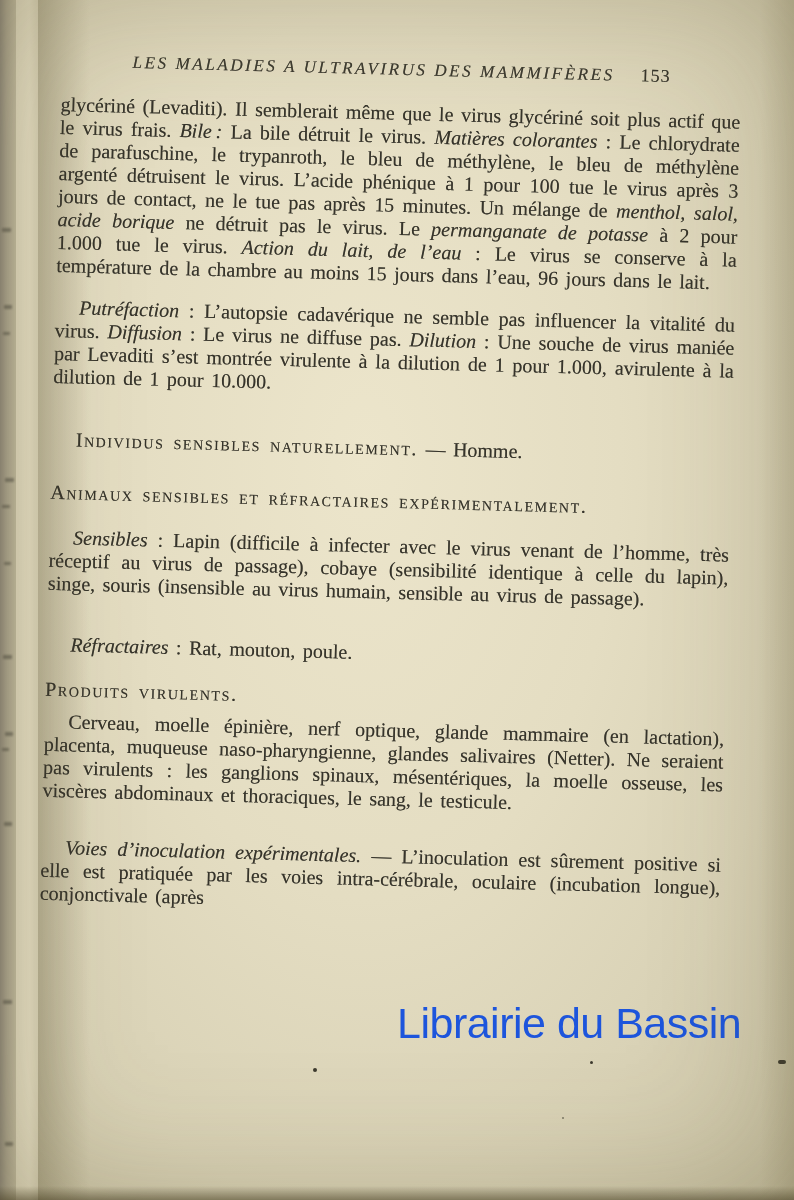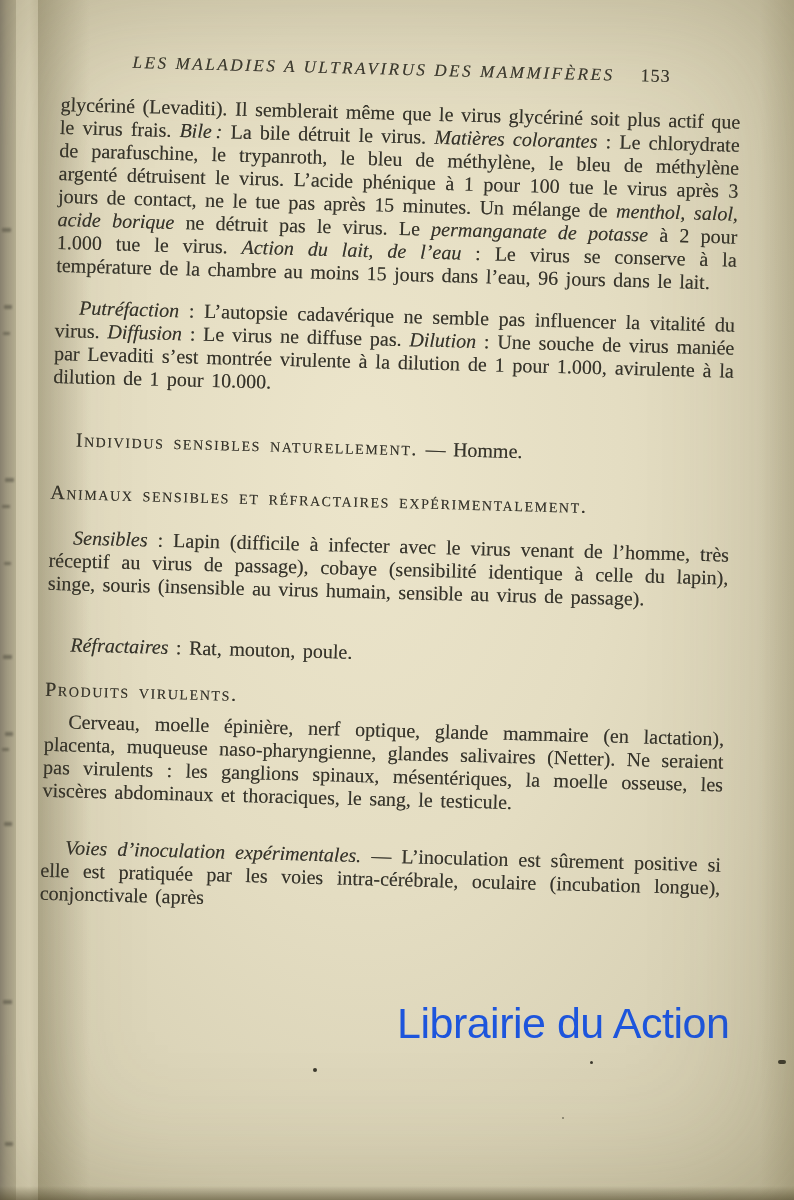--- a/index.html
+++ b/index.html
@@ -155,20 +155,20 @@
         <div class="block heading indent"><span class="run-smallcaps">Individus sensibles naturellement.</span><span class="run-normal"> — Homme.</span></div>
         <div class="block heading"><span class="run-smallcaps">Animaux sensibles et réfractaires expérimentalement.</span></div>
         <div class="block paragraph indent"><span class="run-italic">Sensibles</span><span class="run-normal"> : Lapin (difficile à infecter avec le virus venant de l’homme, très réceptif au virus de passage), cobaye (sensibilité identique à celle du lapin), singe, souris (insensible au virus humain, sensible au virus de passage).</span></div>
         <div class="block paragraph indent"><span class="run-italic">Réfractaires</span><span class="run-normal"> : Rat, mouton, poule.</span></div>
         <div class="block heading"><span class="run-smallcaps">Produits virulents.</span></div>
         <div class="block paragraph indent"><span class="run-normal">Cerveau, moelle épinière, nerf optique, glande mammaire (en lactation), placenta, muqueuse naso-pharyngienne, glandes salivaires (Netter). Ne seraient pas virulents : les ganglions spinaux, mésentériques, la moelle osseuse, les viscères abdominaux et thoraciques, le sang, le testicule.</span></div>
         <div class="block paragraph indent"><span class="run-italic">Voies d’inoculation expérimentales.</span><span class="run-normal"> — L’inoculation est sûrement positive si elle est pratiquée par les voies intra-cérébrale, oculaire (incubation longue), conjonctivale (après</span></div>
       </div>
   </div>
 
-  <div class="watermark" style="color: rgb(29, 85, 220);">Librairie du Action</div>
+  <div class="watermark" style="color: rgb(29, 85, 220);">Librairie du Bassin</div>
 
   <div class="speck" style="left:313px; top:1068px; width:4px; height:4px;"></div>
   <div class="speck" style="left:590px; top:1061px; width:3px; height:3px;"></div>
   <div class="speck" style="left:778px; top:1060px; width:8px; height:4px; border-radius:2px;"></div>
   <div class="speck" style="left:562px; top:1117px; width:2px; height:2px; opacity:.6;"></div>
 
 </div>
 
 </body></html>

